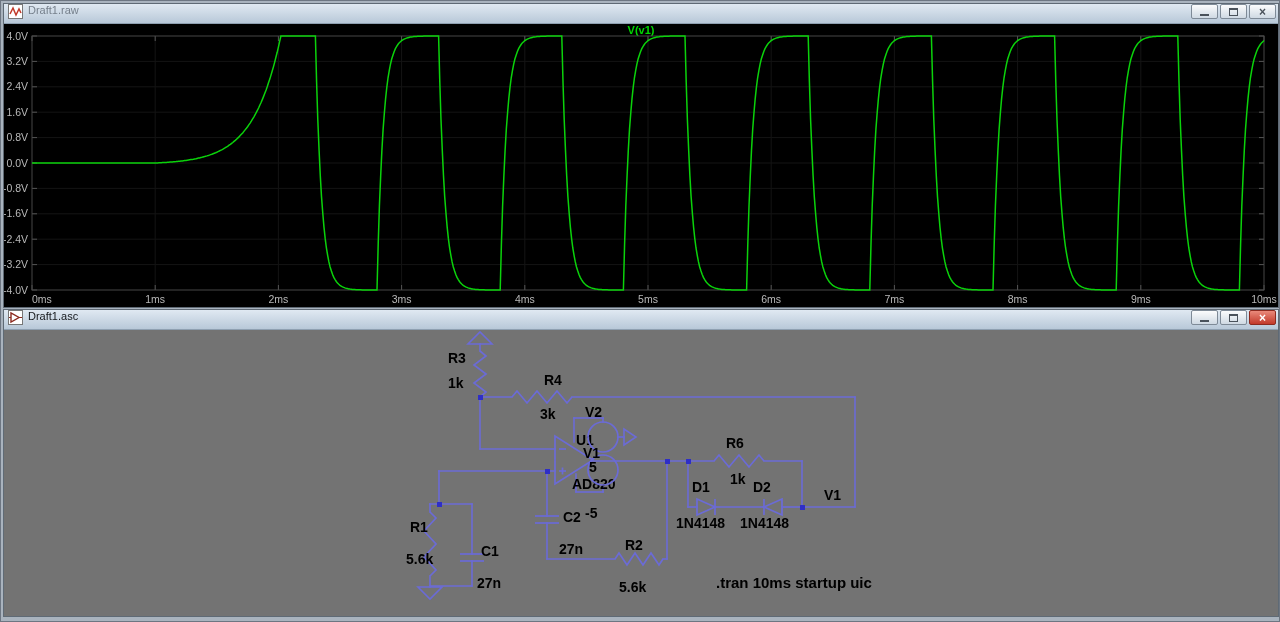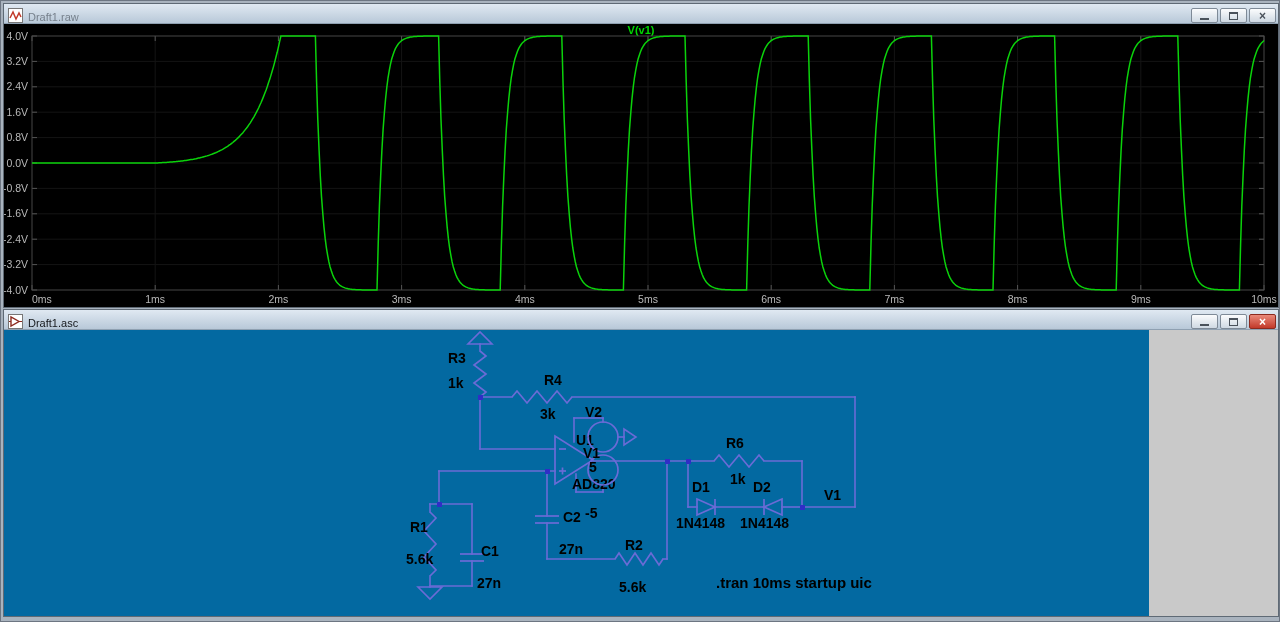--- a/index.html
+++ b/index.html
@@ -1,37 +1,37 @@
 <!DOCTYPE html>
 <html><head>
 <meta charset="utf-8">
 <style>
   *{box-sizing:border-box;margin:0;padding:0}
   html,body{width:1280px;height:622px;overflow:hidden;background:#a9b3be;font-family:"Liberation Sans",sans-serif}
   #app{position:relative;width:1280px;height:622px;border:1px solid #6d7682;background:#a9b3be}
   .window{position:absolute;left:2px;width:1276px;border:1px solid #5f6a75;background:#c9c9c9}
   #win-raw{top:2px;height:305px}
   #win-asc{top:308px;height:308px}
-  .titlebar{height:20px;display:flex;align-items:flex-end;padding:0 2px 0 4px;
+  .titlebar{height:20px;display:flex;align-items:flex-start;padding:0 2px 0 4px;
     background:linear-gradient(#e0e9f2,#b8c8d8);border-bottom:1px solid #8fa0b1;user-select:none}
   .titlebar .title-text{font-size:11px;margin-left:5px}
   .titlebar.inactive .title-text{color:#76808c}
   .titlebar.active .title-text{color:#15181c}
   .win-buttons{margin-left:auto;display:flex}
   .winbtn{width:27px;height:15px;margin-left:2px;border:1px solid #7e8a97;border-radius:2px;
     background:linear-gradient(#fbfcfd,#cfd9e3);display:flex;align-items:center;justify-content:center;
     padding:0;cursor:default;font-family:"Liberation Sans",sans-serif}
   .winbtn .bar{width:9px;height:2px;background:#4a525b;margin-top:7px}
   .winbtn .box{width:9px;height:8px;border:1px solid #4a525b;border-top-width:2px}
   .winbtn .xmark{font-size:12px;font-weight:bold;color:#4a525b;line-height:1}
   .winbtn.close-red{background:linear-gradient(#ea8a7b,#c2392a);border-color:#8c2a1f}
   .winbtn.close-red .xmark{color:#fff}
   .win-icon{width:15px;height:15px;display:inline-block}
   .plot-area{position:relative;width:1274px;height:283px;background:#000}
-  .schem-area{position:relative;width:1145px;height:286px;background:#0369a1}
+  .schem-area{position:relative;width:1274px;height:286px;background:#737373}
   #wave-svg text{font-family:"Liberation Sans",sans-serif}
   #schem-svg text{font-family:"Liberation Sans",sans-serif}
   .wire{stroke:#6b6bd6;stroke-width:1.6;fill:none;stroke-linecap:square}
   .comp{stroke:#6b6bd6;stroke-width:1.7;fill:none}
   .junction{fill:#2e2ec6;stroke:none}
   .clabel{font-size:14px;font-weight:bold;fill:#000}
   .directive{font-size:15px;font-weight:bold;fill:#000}
 </style>
 </head>
 <body>

